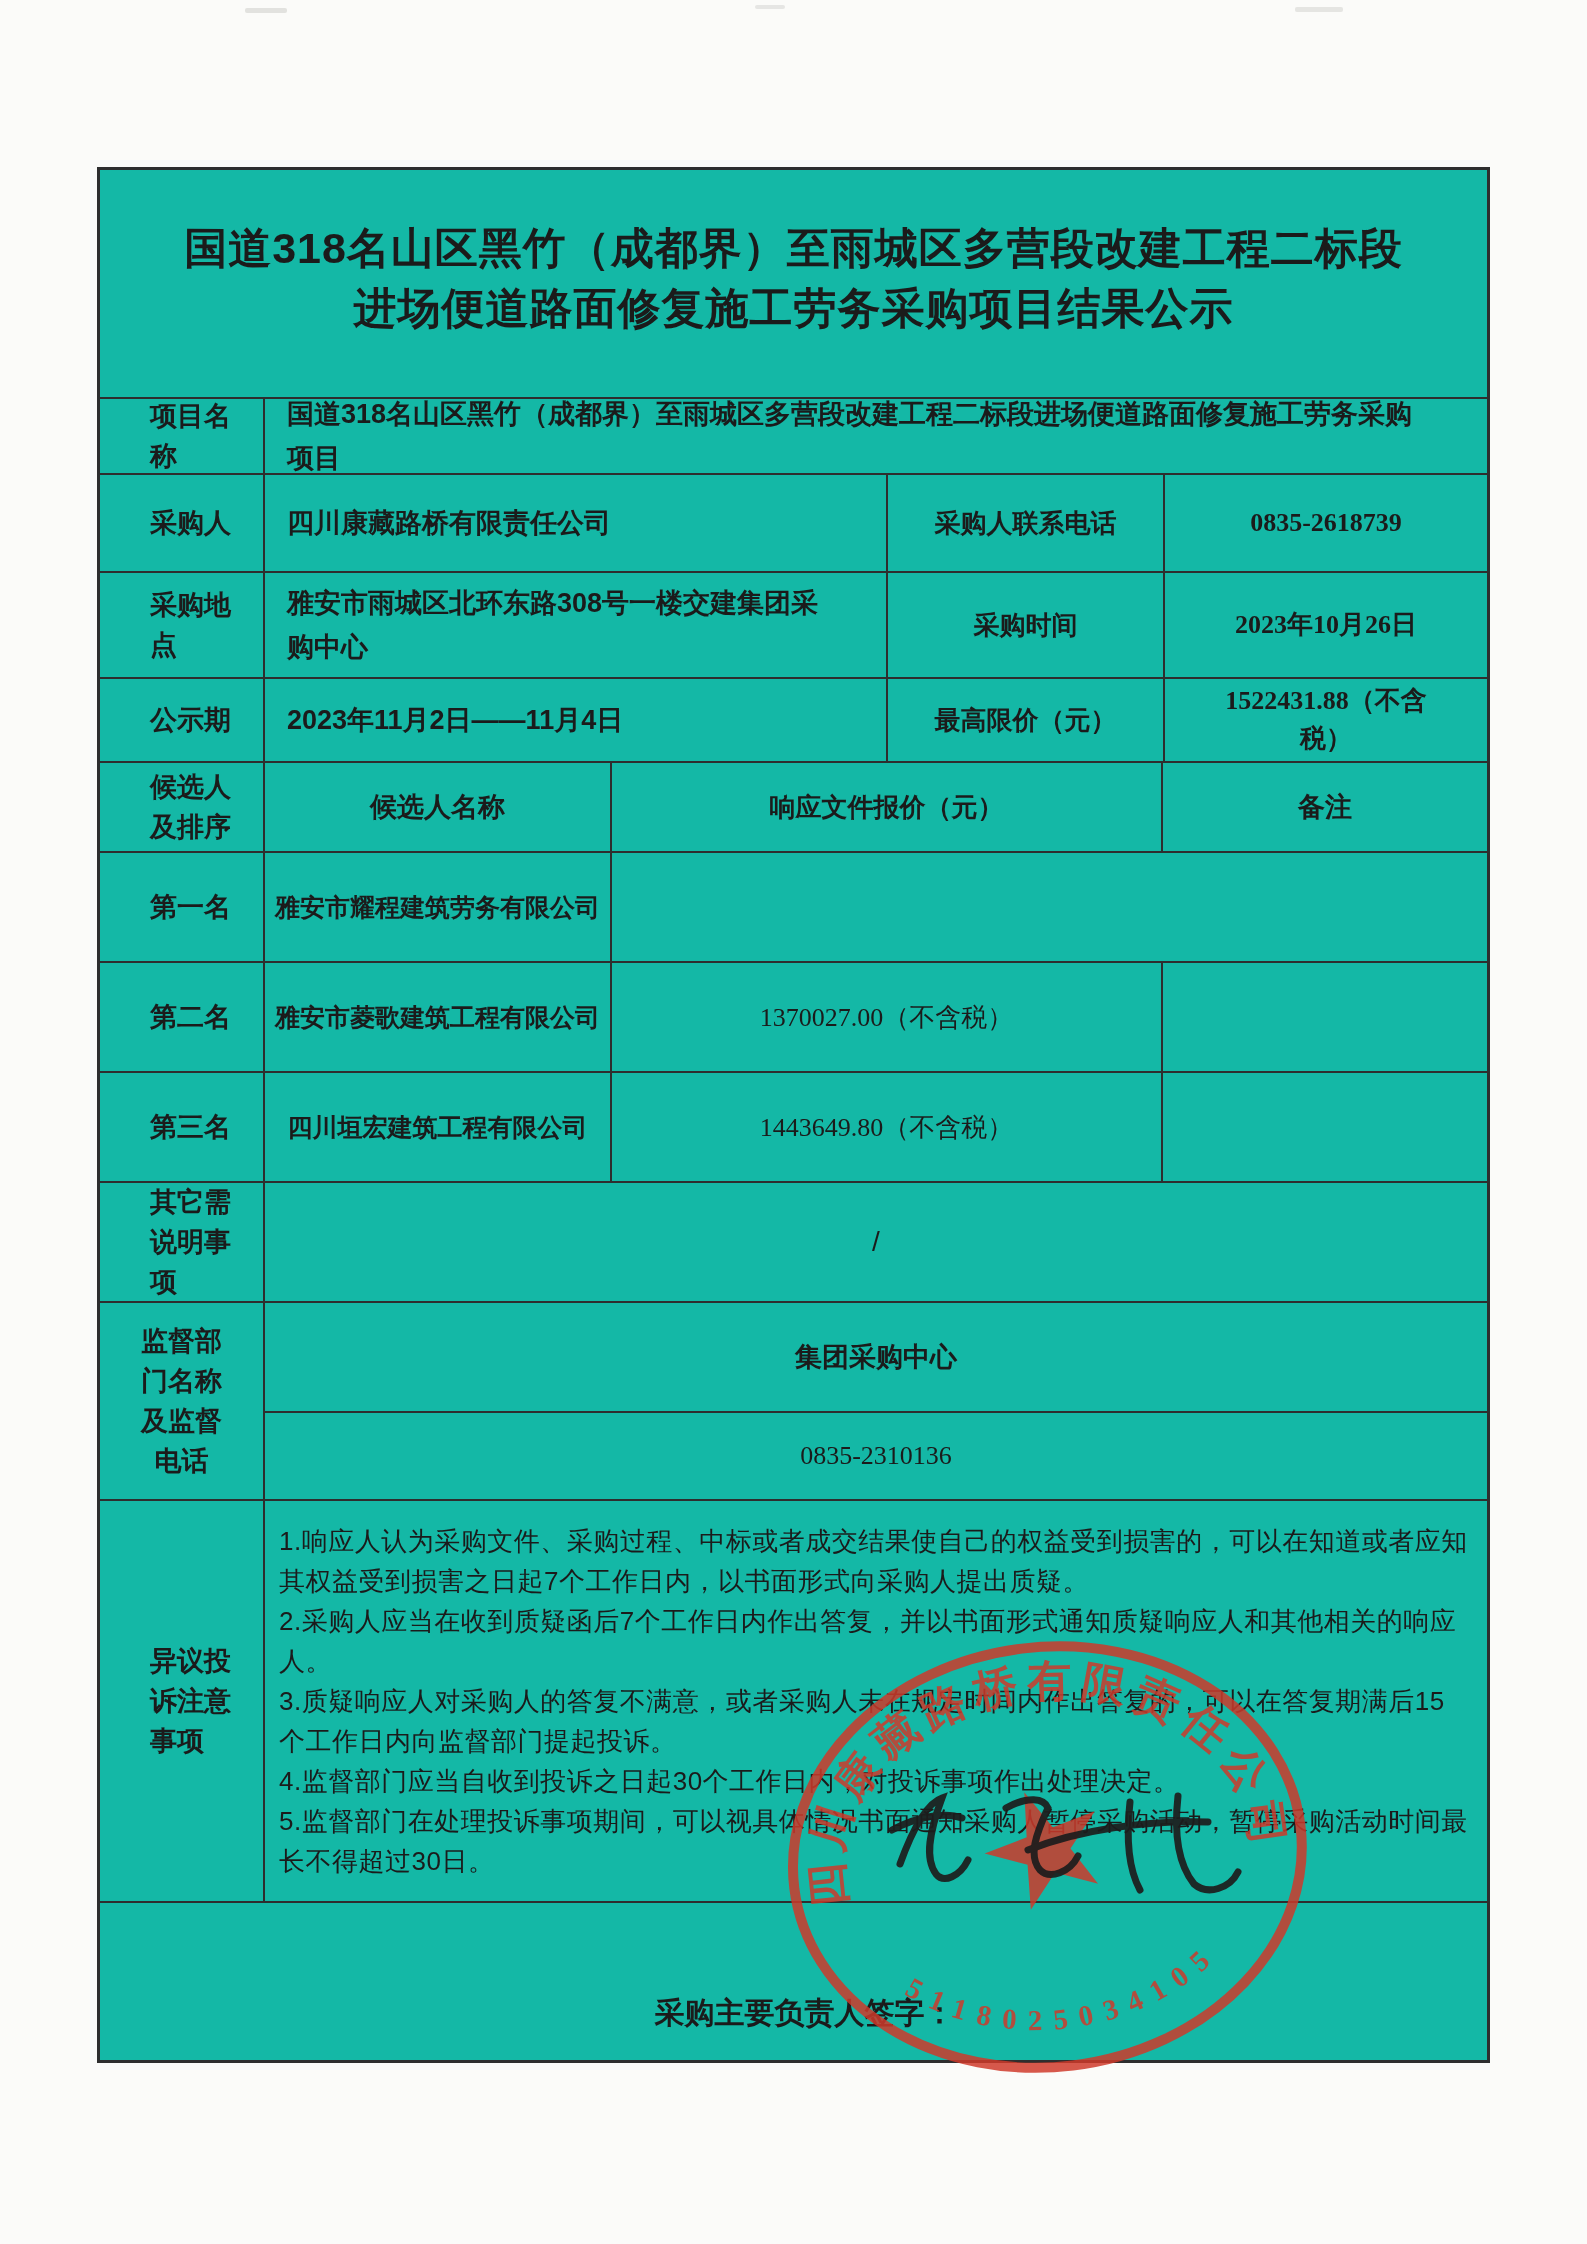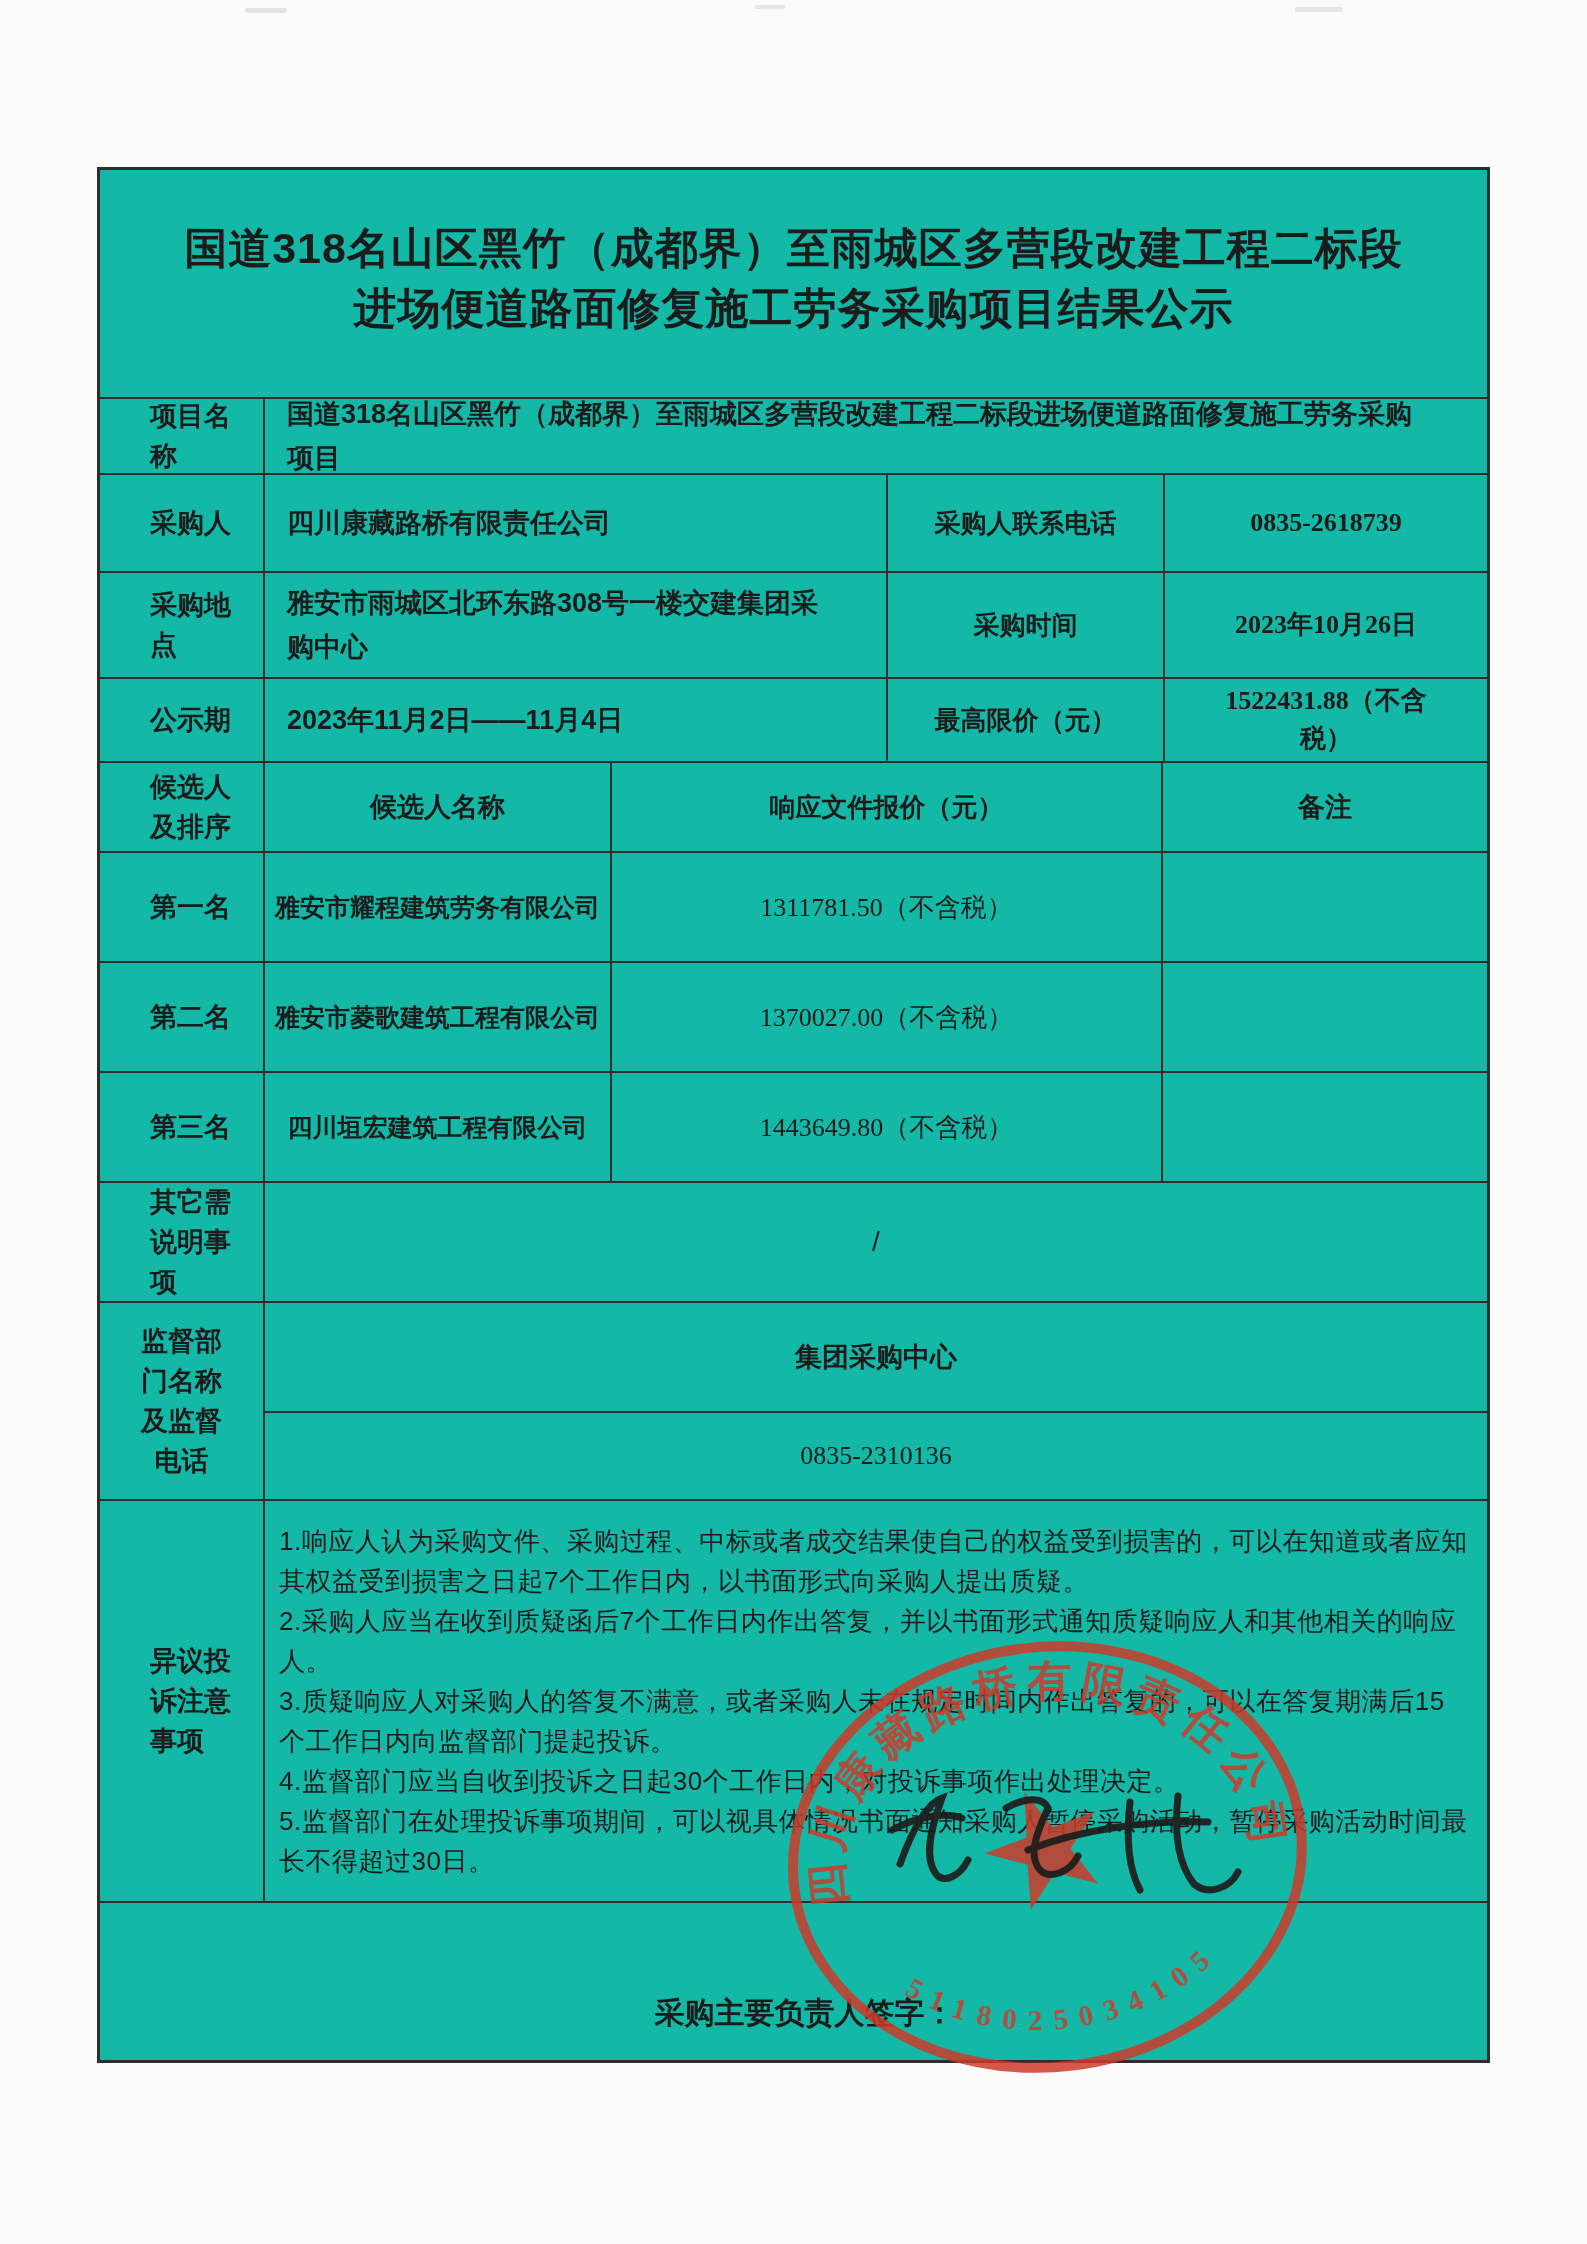--- a/index.html
+++ b/index.html
@@ -103,21 +103,20 @@
     <div class="tr rh5">
       <div class="td label">候选人及排序</div>
       <div class="td w-name" style="font-size:27px">候选人名称</div>
       <div class="td w-price" style="font-family:'Liberation Sans',sans-serif;font-weight:700;font-size:26px">响应文件报价（元）</div>
       <div class="td w-rest">备注</div>
     </div>
 
     <div class="tr rh6">
       <div class="td label">第一名</div>
       <div class="td w-name">雅安市耀程建筑劳务有限公司</div>
-      <div class="td w-price">1311781.50（不含税）</div>
       <div class="td w-rest"></div>
     </div>
 
     <div class="tr rh7">
       <div class="td label">第二名</div>
       <div class="td w-name">雅安市菱歌建筑工程有限公司</div>
       <div class="td w-price">1370027.00（不含税）</div>
       <div class="td w-rest"></div>
     </div>
 

